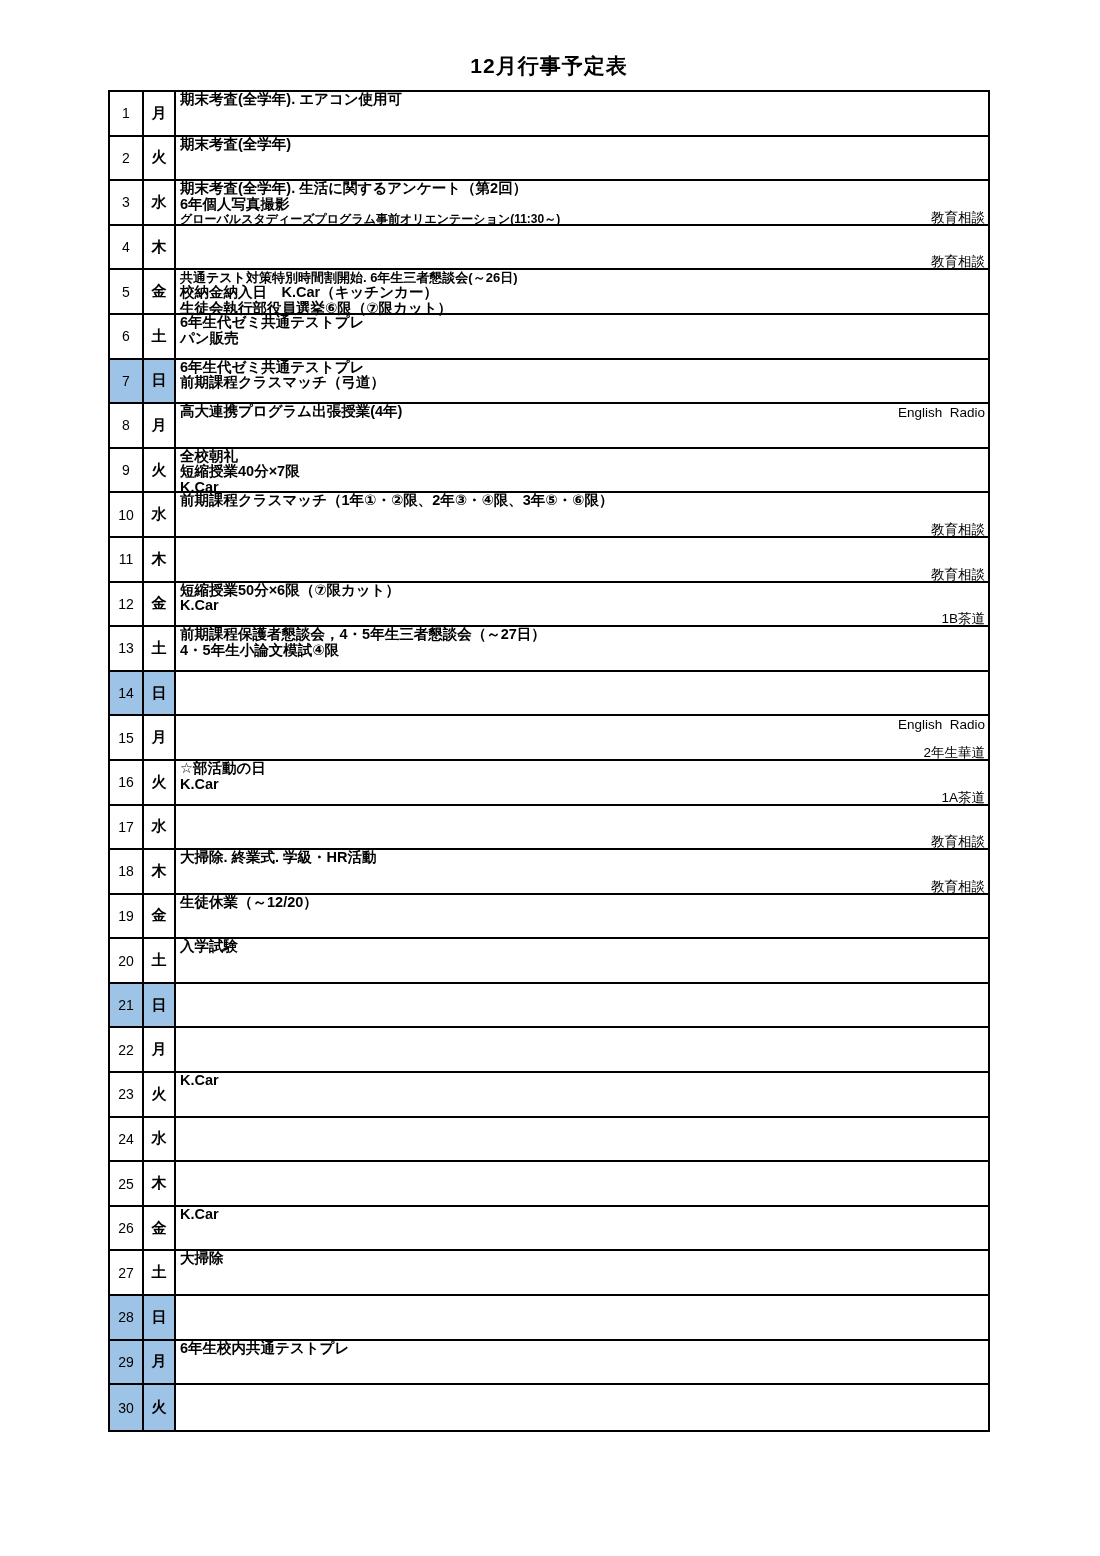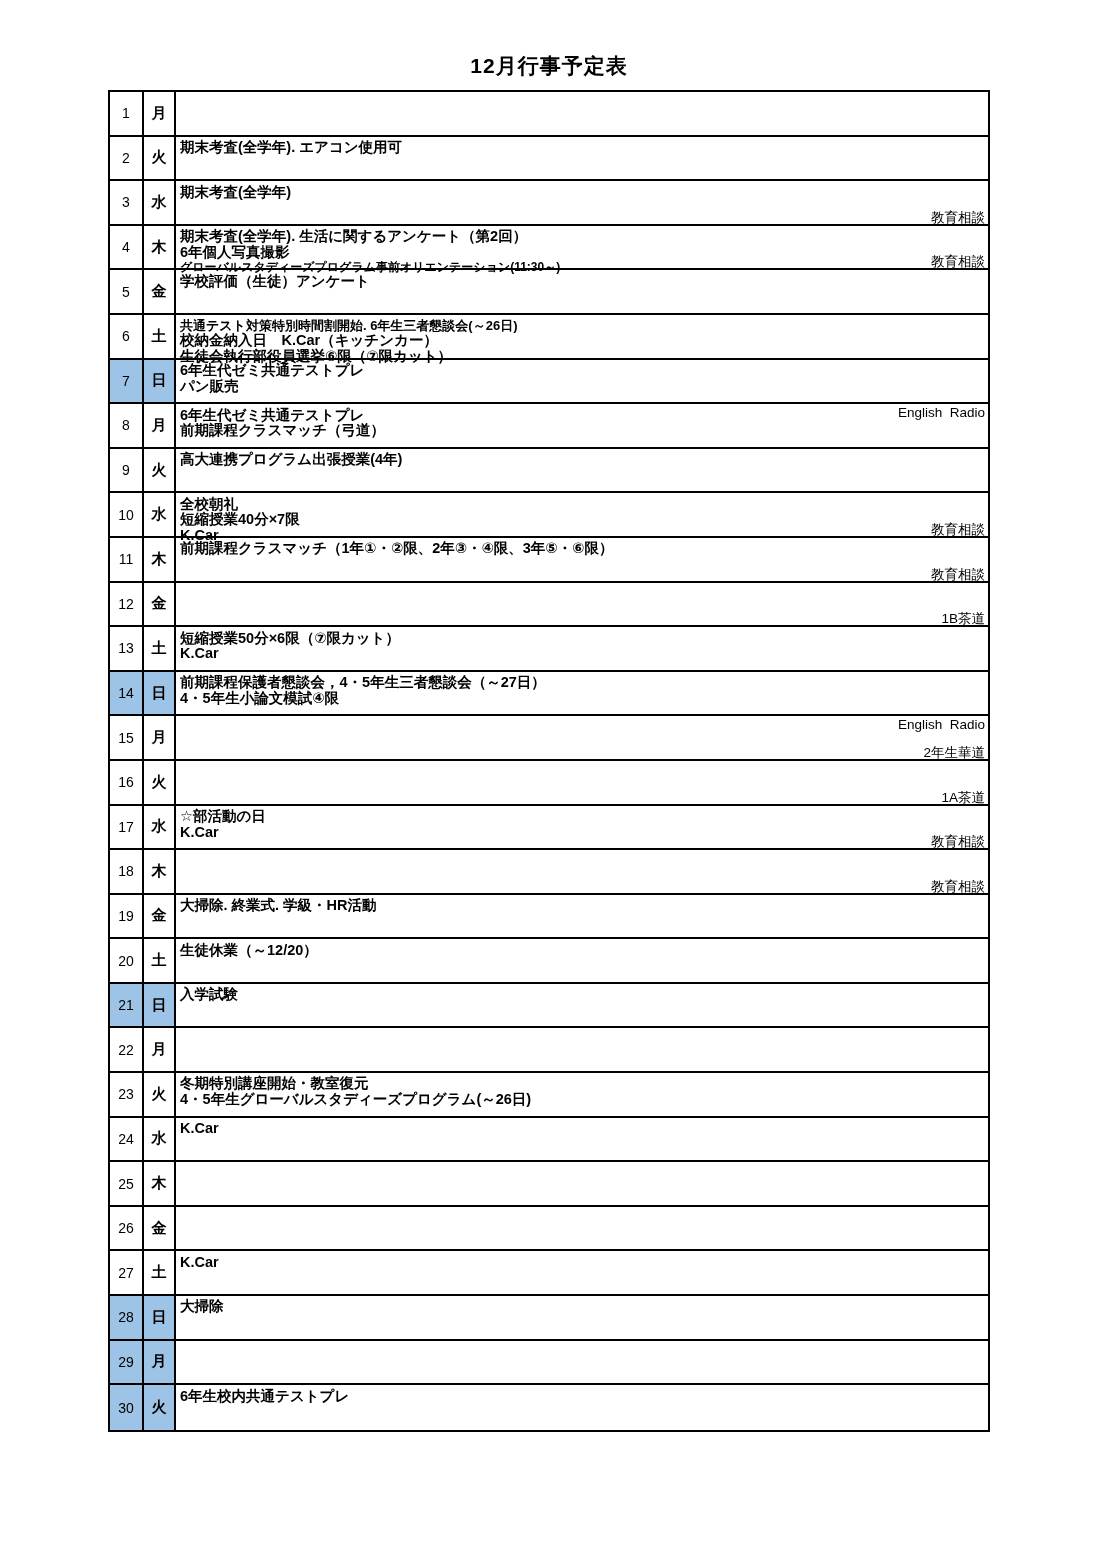--- a/index.html
+++ b/index.html
@@ -42,21 +42,21 @@
     display: flex; align-items: center; justify-content: center;
     font-size: 15px;
     font-weight: bold;
   }
   .holiday .cell-day, .holiday .cell-week { background: var(--holiday-fill, #9DC3E6); }
   .cell-content {
     flex: 1;
     position: relative;
     overflow: visible;
   }
-  .lines { padding: 12px 2px 0 4px; margin-top: 36px; }
+  .lines { padding: 0 2px 0 4px; }
   .line {
     font-size: 14.5px;
     line-height: 15.6px;
     font-weight: bold;
     white-space: nowrap;
   }
   .line-sm { font-size: 12px; font-weight: bold; line-height: 14.5px; }
   .line-md { font-size: 13px; line-height: 15px; }
   .line-reg { font-weight: bold; }
   .boxed-num {
@@ -116,23 +116,20 @@
           <div class="line line-sm">グローバルスタディーズプログラム事前オリエンテーション(11:30～)</div>
         </div>
     <div class="note note-bottom">教育相談</div>
       </div>
   </div>
 
   <div class="row">
     <div class="cell-day">4</div>
     <div class="cell-week">木</div>
     <div class="cell-content">
-      <div class="lines">
-          <div class="line">学校評価（生徒）アンケート</div>
-        </div>
     <div class="note note-bottom">教育相談</div>
       </div>
   </div>
 
   <div class="row">
     <div class="cell-day">5</div>
     <div class="cell-week">金</div>
     <div class="cell-content">
       <div class="lines">
           <div class="line line-md">共通テスト対策特別時間割開始. 6年生三者懇談会(～26日)</div>
@@ -304,26 +301,20 @@
     <div class="cell-day">21</div>
     <div class="cell-week">日</div>
     <div class="cell-content">
       <div class="lines"></div>
     </div>
   </div>
 
   <div class="row">
     <div class="cell-day">22</div>
     <div class="cell-week">月</div>
-    <div class="cell-content">
-      <div class="lines">
-          <div class="line">冬期特別講座開始・教室復元</div>
-          <div class="line">4・5年生グローバルスタディーズプログラム(～26日)</div>
-        </div>
-    </div>
   </div>
 
   <div class="row">
     <div class="cell-day">23</div>
     <div class="cell-week">火</div>
     <div class="cell-content">
       <div class="lines">
           <div class="line line-reg">K.Car</div>
         </div>
     </div>

